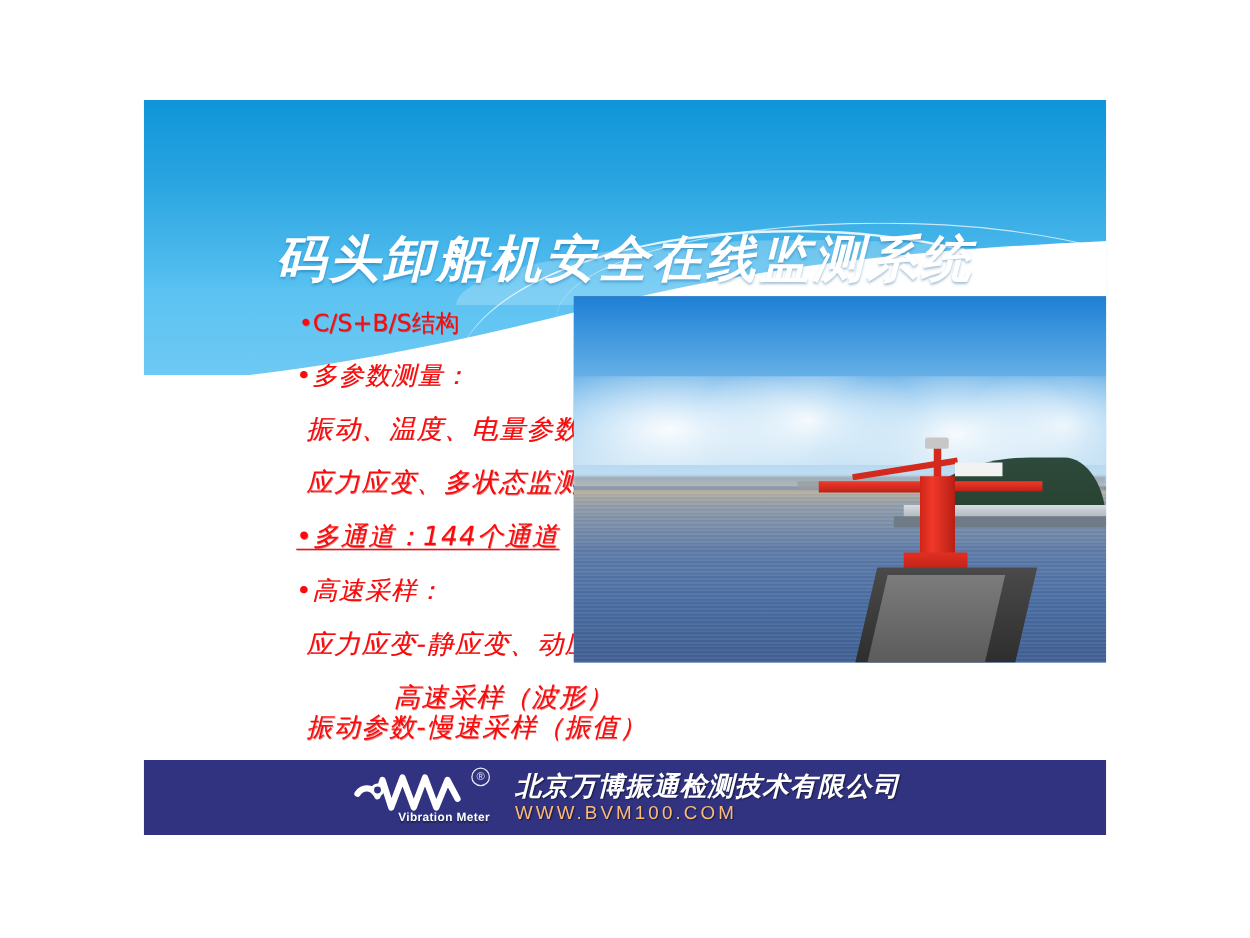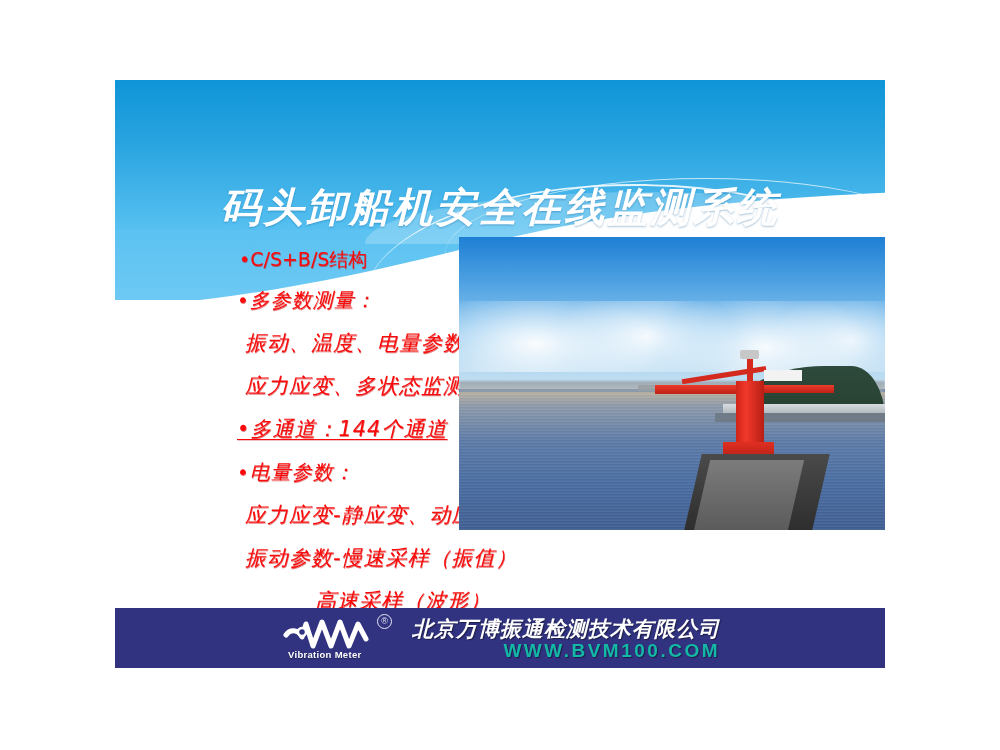--- a/index.html
+++ b/index.html
@@ -186,34 +186,34 @@
   }
   .logo{position:relative;width:120px;height:46px;}
   .logo svg{position:absolute;left:0;top:0;}
   .logo-reg{
     position:absolute;right:8px;top:-1px;
     width:13px;height:13px;border:1px solid #e8e8f4;border-radius:50%;
     color:#e8e8f4;font-size:9px;line-height:12px;text-align:center;
     font-family:"Liberation Sans",sans-serif;
   }
   .logo-sub{
-    position:absolute;left:8px;bottom:1px;width:104px;text-align:left;
+    position:absolute;left:8px;bottom:1px;width:104px;text-align:right;
     color:#ffffff;font-size:9.5px;font-weight:bold;
     font-family:"Liberation Sans",sans-serif;letter-spacing:.3px;
     text-shadow:0 1px 1px rgba(0,0,0,.4);
   }
-  .footer-txt{display:flex;flex-direction:column;align-items:flex-end;}
+  .footer-txt{display:flex;flex-direction:column;align-items:flex-start;}
   .f-cn{
     color:#ffffff;font-size:21px;font-weight:bold;font-style:italic;
     font-family:"DejaVu Sans","Liberation Sans",sans-serif;
     letter-spacing:1px;line-height:24px;
     text-shadow:1px 1px 1px rgba(0,0,0,.45);
   }
   .f-url{
-    color:#14b8a6;font-size:19px;font-weight:bold;
+    color:#fdba74;font-size:15px;font-weight:normal;
     font-family:"Liberation Sans",sans-serif;
     letter-spacing:2.5px;line-height:17px;margin-top:1px;
     text-shadow:1px 1px 1px rgba(0,0,0,.45);
   }
 </style>
 </head>
 <body>
 
 <div class="canvas">
   <div class="slide">
@@ -226,24 +226,24 @@
     <div class="white-swoosh"></div>
 
     <div class="title">码头卸船机安全在线监测系统</div>
 
     <div class="body-text">
       <div class="line l-cs">•C/S+B/S结构</div>
       <div class="line l-big">•多参数测量：</div>
       <div class="line l-ind">振动、温度、电量参数、</div>
       <div class="line l-ind">应力应变、多状态监测</div>
       <div class="line l-chan">•多通道：144个通道</div>
-      <div class="line l-big">•电量参数：</div>
+      <div class="line l-big">•高速采样：</div>
       <div class="line l-ind">应力应变-静应变、动应变。</div>
+      <div class="line l-last">高速采样（波形）</div>
       <div class="line l-ind">振动参数-慢速采样（振值）</div>
-      <div class="line l-last">高速采样（波形）</div>
     </div>
 
     <div class="photo">
       <div class="ph-sky"></div>
       <div class="ph-cloudband"></div>
       <div class="ph-horizon"></div>
       <div class="ph-sea"></div>
       <div class="ph-sea-texture"></div>
       <div class="ph-hill"></div>
       <div class="ph-shore"></div>

